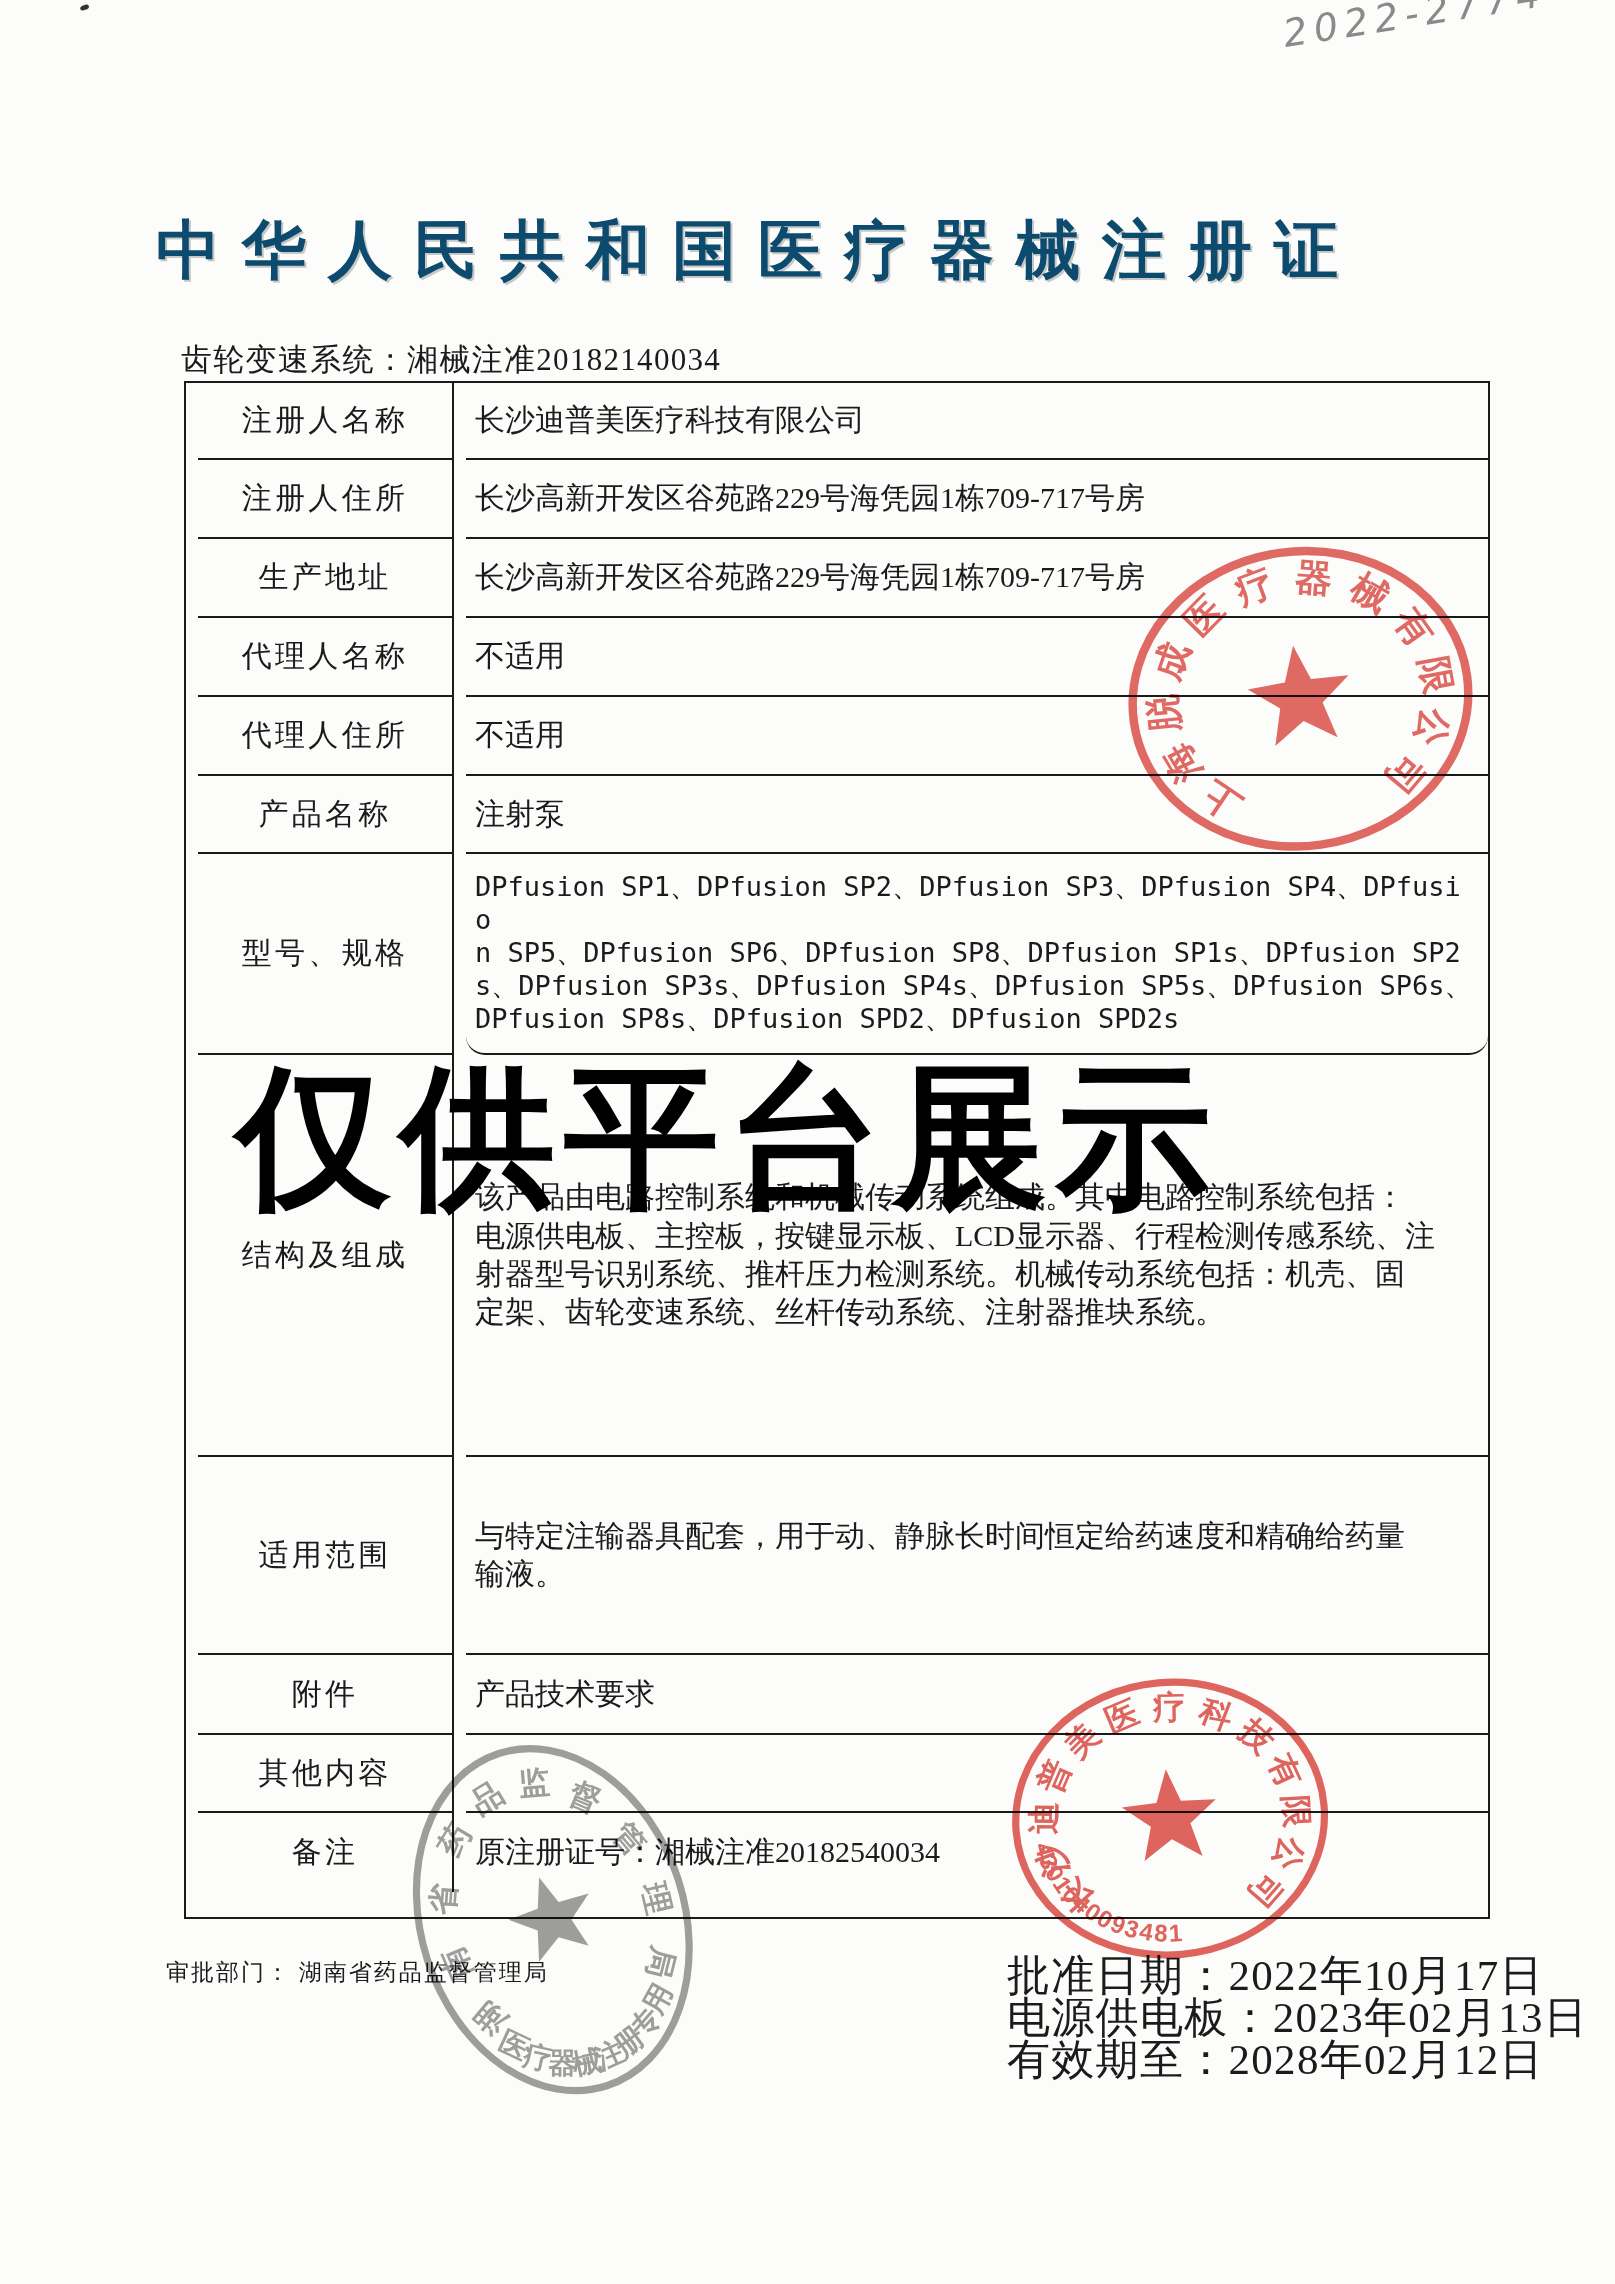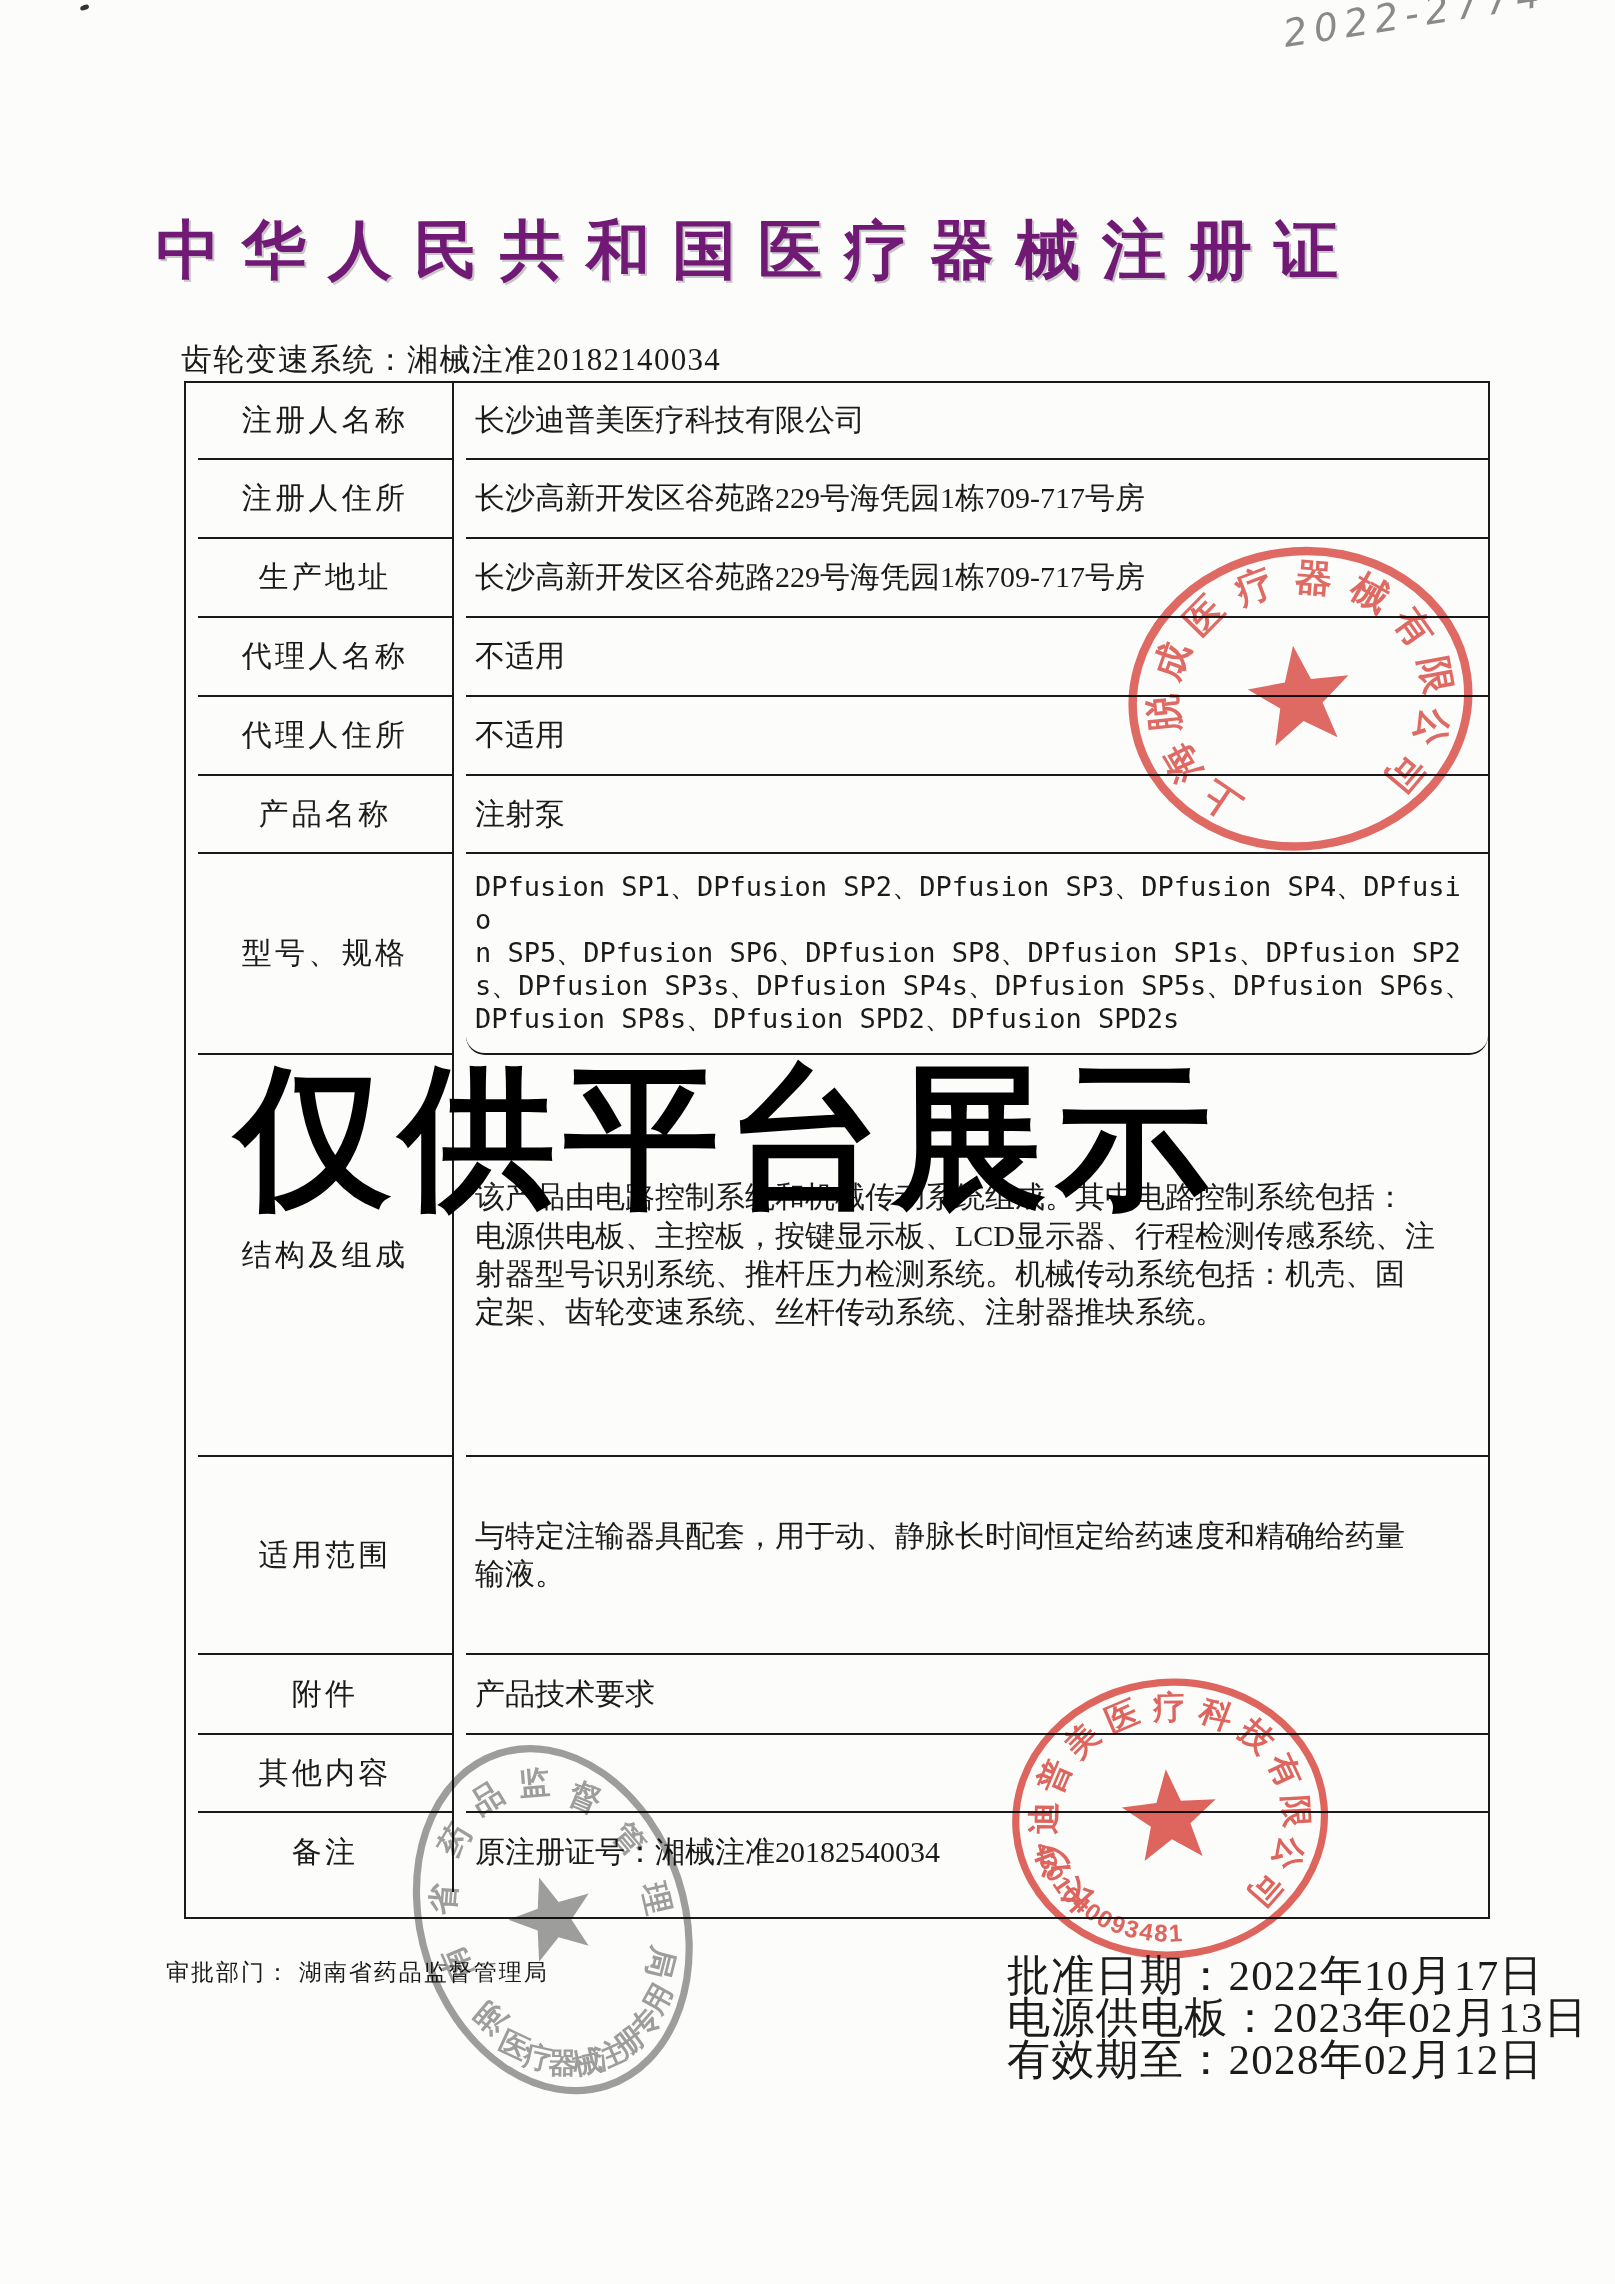--- a/index.html
+++ b/index.html
@@ -29,21 +29,21 @@
     transform-origin:left bottom;
     white-space:nowrap;
   }
   .doc-title{
     left:156px;top:207px;width:1199px;
     text-align:right;
     font-size:64px;
     font-weight:bold;
     letter-spacing:22px;
     white-space:nowrap;
-    color:#701a75;
+    color:#0c4a6e;
     text-shadow:2px 2px 0 rgba(40,40,40,0.25);
   }
   .cert-no{
     left:181px;top:339px;
     font-size:31px;
     letter-spacing:1.3px;
     white-space:nowrap;
   }
   
   .cert-table{

